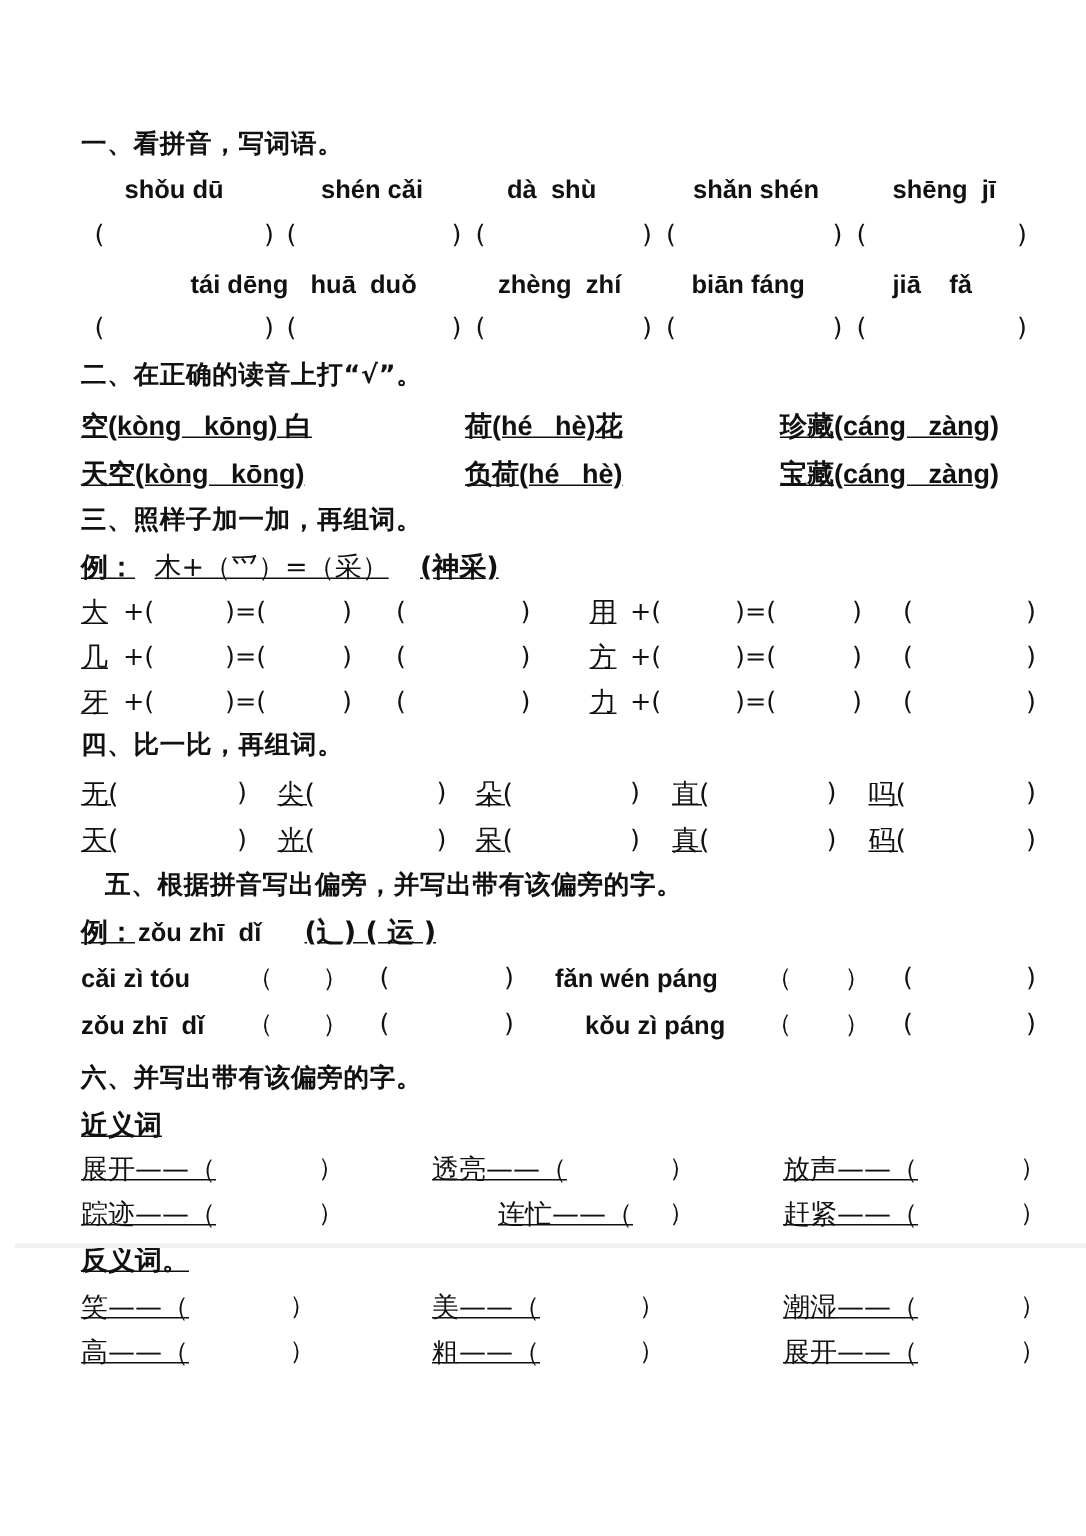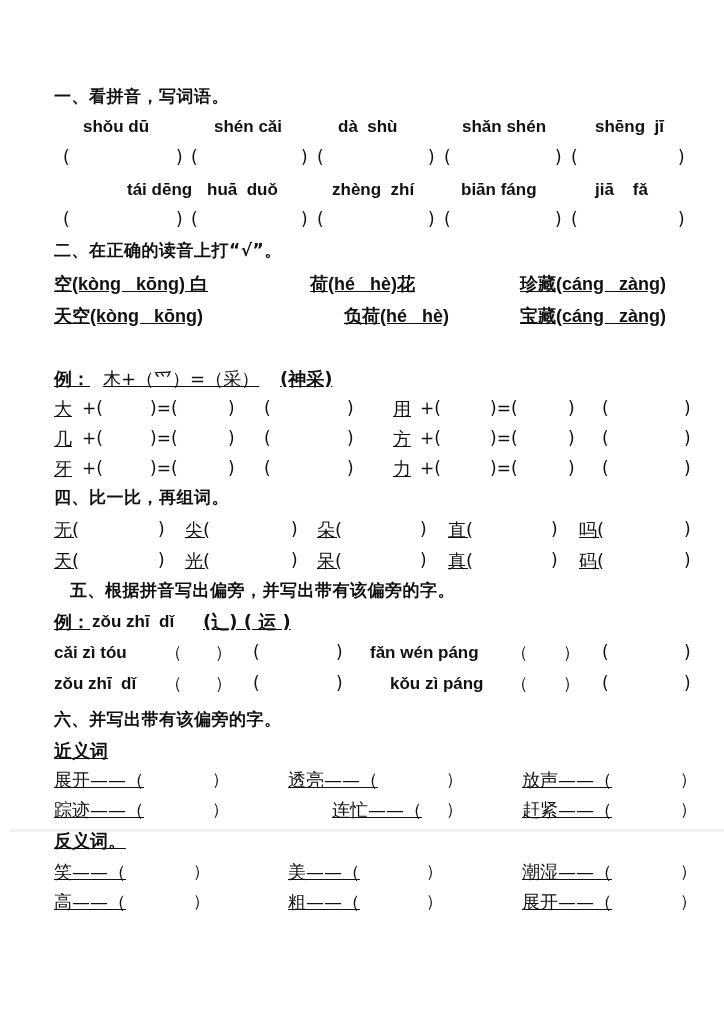--- a/index.html
+++ b/index.html
@@ -58,23 +58,24 @@
     <span class="abs paren" style="left:545px; top:211px;">)</span>
     <span class="abs paren" style="left:561px; top:211px;">(</span>
     <span class="abs paren" style="left:668px; top:211px;">)</span>
   </div>
 
   <div class="abs heading" style="left:44px; top:242px;">二、在正确的读音上打“√”。</div>
   <div class="abs cn py" style="left:44px; top:275px; white-space:pre;">空(kòng   kōng) 白</div>
   <div class="abs cn py" style="left:300px; top:275px; white-space:pre;">荷(hé   hè)花</div>
   <div class="abs cn py" style="left:510px; top:275px; white-space:pre;">珍藏(cáng   zàng)</div>
   <div class="abs cn py" style="left:44px; top:307px; white-space:pre;">天空(kòng   kōng)</div>
-  <div class="abs cn py" style="left:300px; top:307px; white-space:pre;margin-left:34px;">负荷(hé   hè)</div>
+  <div class="abs cn py" style="left:300px; top:307px; white-space:pre;">负荷(hé   hè)</div>
   <div class="abs cn py" style="left:510px; top:307px; white-space:pre;">宝藏(cáng   zàng)</div>
 
+  <div class="abs heading" style="left:44px; top:339px;">三、照样子加一加，再组词。</div>
   <div class="abs cn" style="left:44px; top:370px; font-weight:bold;">例：</div>
   <div class="abs cn" style="left:93px; top:370px;text-align:center;">木+（爫）=（采）</div>
   <div class="abs cn" style="left:270px; top:370px; font-weight:bold;">(神采)</div>
 
   <div>
     <span class="abs cn" style="left:44px; top:400px;">大</span>
     <span class="abs paren" style="left:72px; top:400px;">+(</span>
     <span class="abs paren" style="left:140px; top:400px;">)=(</span>
     <span class="abs paren" style="left:218px; top:400px;">)</span>
     <span class="abs paren" style="left:254px; top:400px;">(</span>

